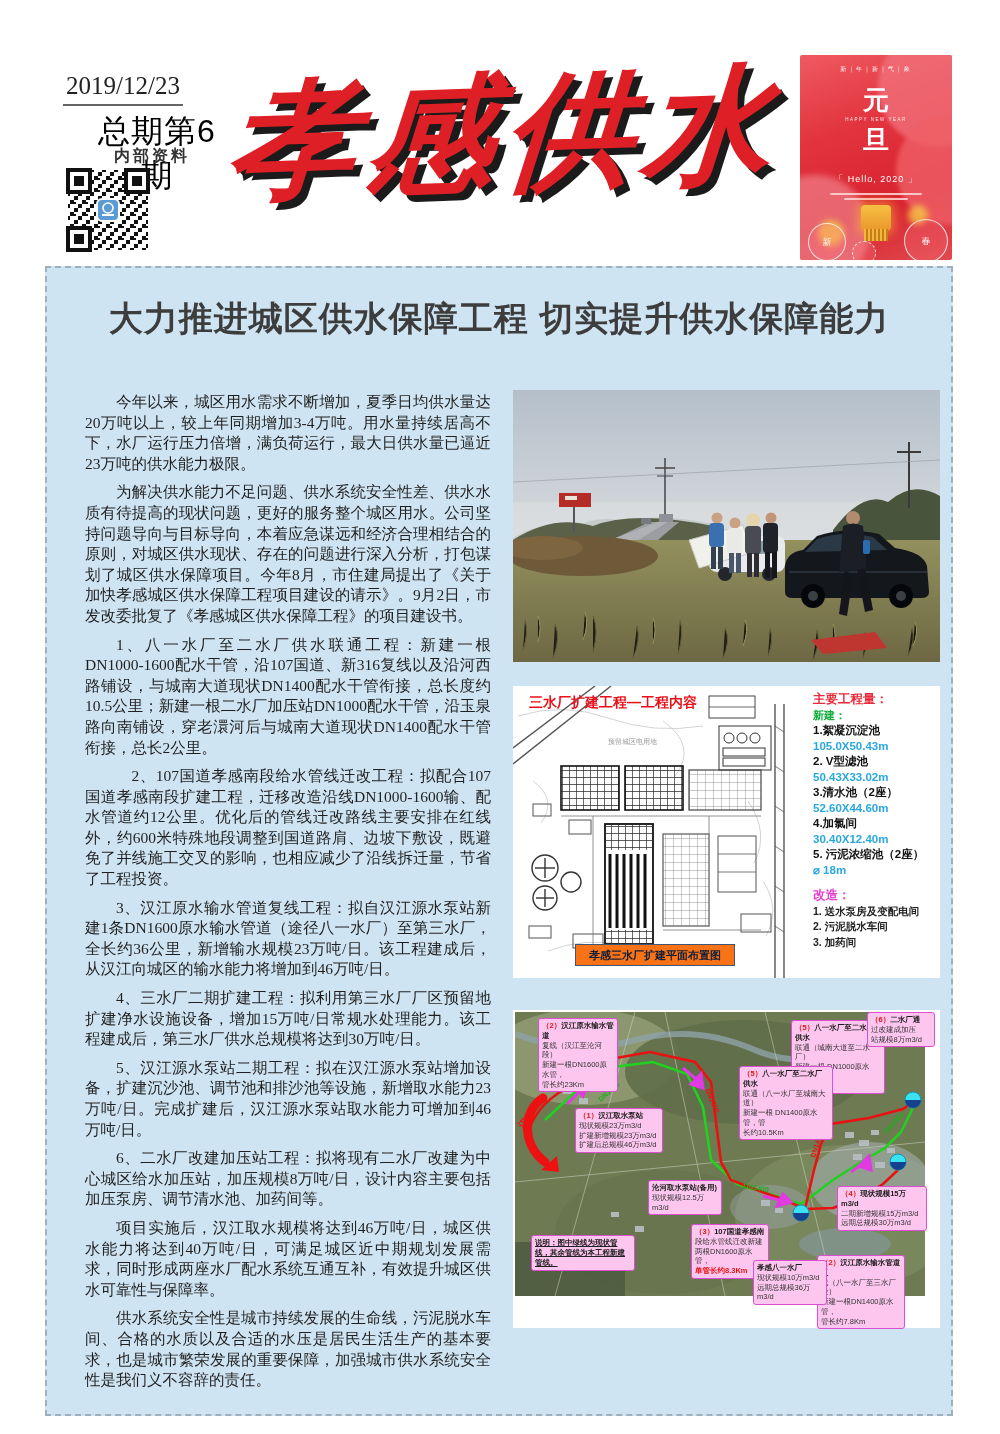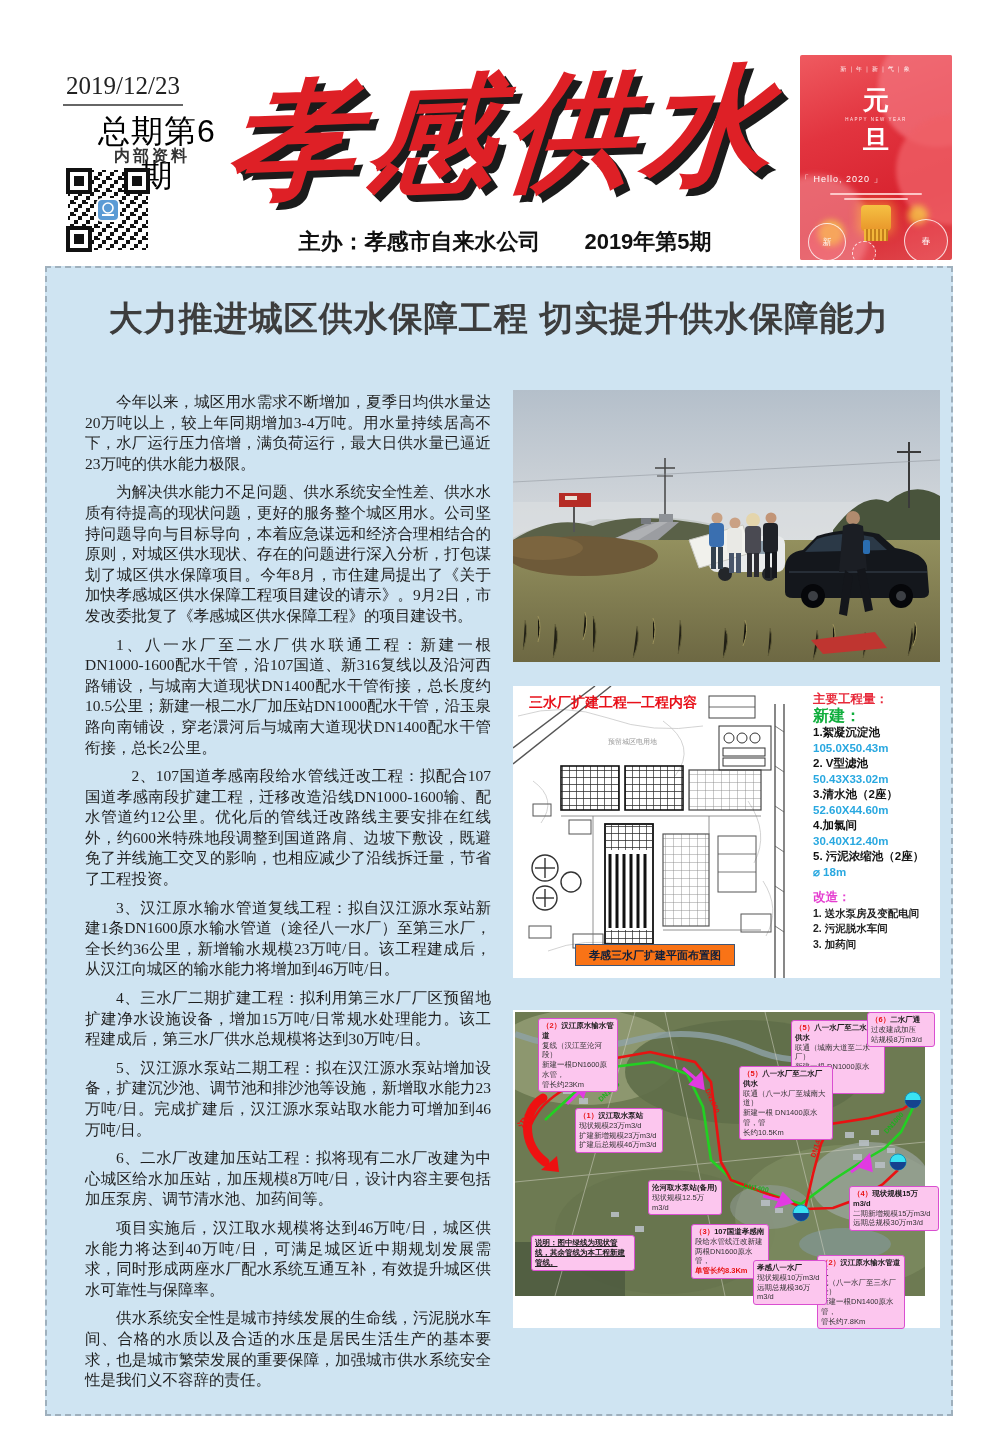--- a/index.html
+++ b/index.html
@@ -23,21 +23,21 @@
 
   
   .poster{left:800px;top:55px;width:152px;height:205px;overflow:hidden;border-radius:2px;
      background:linear-gradient(160deg,#ef5a60 0%,#e2343f 35%,#d8232f 70%,#e04a4e 100%);}
   .poster .blob{position:absolute;border-radius:50%;}
   .poster-top{position:absolute;left:0;top:10px;width:100%;text-align:center;color:#ffffff;
      font-size:6px;letter-spacing:2px;opacity:.95;}
   .poster-char{position:absolute;width:100%;text-align:center;color:#ffffff;font-weight:bold;
      font-size:26px;line-height:1;}
   .poster-eng{position:absolute;width:100%;text-align:center;color:#ffe9ea;font-size:4.5px;letter-spacing:1.5px;}
-  .poster-hello{position:absolute;width:100%;color:#ffffff;font-size:9px;letter-spacing:1px;}
+  .poster-hello{position:absolute;width:100%;text-align:center;color:#ffffff;font-size:9px;letter-spacing:1px;}
   .poster-line{position:absolute;left:50%;transform:translateX(-50%);height:2px;background:#ffd9d9;opacity:.85;border-radius:1px;}
   .lantern{position:absolute;left:61px;top:150px;width:30px;height:26px;background:
      linear-gradient(#f5c143,#e8962a);border-radius:4px;box-shadow:0 0 10px 4px rgba(255,190,60,.45);}
   .lantern:after{content:"";position:absolute;left:3px;top:24px;width:24px;height:12px;
      background:repeating-linear-gradient(90deg,#f3b63a 0 2px,#c47f1c 2px 4px);}
   .coin{position:absolute;border:1.5px solid rgba(255,255,255,.8);border-radius:50%;
      color:rgba(255,255,255,.95);display:flex;align-items:center;justify-content:center;
      font-size:9px;background:rgba(255,120,130,.25);}
 
   
@@ -50,21 +50,21 @@
      font-size:15.5px;line-height:20.6px;color:#1f1f1f;text-align:justify;}
   .para{text-indent:2em;margin:8px;}
   .para.ind3{text-indent:3em;}
 
   .imgbox{position:absolute;left:466px;width:427px;background:#fff;}
 
   
   .dg-title{position:absolute;left:16px;top:8px;font-size:14px;font-weight:bold;color:#e8111a;}
   .dg-panel{position:absolute;left:300px;top:6px;width:122px;font-size:11.5px;line-height:15.5px;}
   .dg-h{color:#e8293a;font-weight:bold;font-size:12.5px;}
-  .dg-new{color:#0fae3c;font-weight:bold;font-size:16px;}
+  .dg-new{color:#0fae3c;font-weight:bold;font-size:11px;}
   .dg-name{color:#111;font-weight:bold;display:block;}
   .dg-dim{color:#29a8e0;font-weight:bold;display:block;}
   .dg-reb{color:#e53fd0;font-weight:bold;font-size:12.5px;margin-top:10px;display:block;}
   .dg-rebitem{color:#222;font-weight:bold;display:block;font-size:10.5px;}
   .dg-caption{position:absolute;left:62px;top:258px;width:158px;height:20px;background:#f97316;
      border:1px solid #3e5678;color:#101f3a;font-weight:bold;font-size:11px;
      display:flex;align-items:center;justify-content:center;}
 
   
   .callout{position:absolute;background:#fcc6ee;border:1px solid #d94fd0;border-radius:3px;
@@ -109,23 +109,20 @@
     </g>
     <rect x="31" y="31" width="22" height="22" rx="5" fill="#5b9bd5" stroke="#fff" stroke-width="2"></rect>
     <circle cx="42" cy="40" r="5" fill="none" stroke="#fff" stroke-width="1.6"></circle>
     <rect x="36" y="46" width="12" height="2" fill="#fff"></rect>
   </svg>
 
   <div class="abs masthead">
     <div class="masthead-text">孝感供水</div>
   </div>
 
-  <div class="abs subtitle">
-    <span>主办：孝感市自来水公司</span><span class="gap"></span><span>2019年第5期</span>
-  </div>
 
   <div class="abs poster">
     <div class="blob" style="left:78px;top:-28px;width:120px;height:120px;background:#f2737c;opacity:.75;filter:blur(2px);"></div>
     <div class="blob" style="left:96px;top:60px;width:110px;height:110px;background:#ef5f66;opacity:.8;filter:blur(2px);"></div>
     <div class="blob" style="left:-40px;top:120px;width:110px;height:110px;background:#f59aa0;opacity:.55;filter:blur(3px);"></div>
     <div class="blob" style="left:18px;top:165px;width:26px;height:26px;background:#f7c948;opacity:.8;filter:blur(3px);"></div>
     <div class="blob" style="left:108px;top:150px;width:20px;height:20px;background:#f7c948;opacity:.8;filter:blur(3px);"></div>
     <div class="poster-top">新｜年｜新｜气｜象</div>
     <div class="poster-char" style="top:32px;">元</div>
     <div class="poster-eng" style="top:62px;">HAPPY NEW YEAR</div>
@@ -470,21 +467,21 @@
         <span class="cline">联通（八一水厂至城南大道）</span>
         <span class="cline">新建一根 DN1400原水管，管</span>
         <span class="cline">长约10.5Km</span>
       </div>
       <div class="callout" style="left:178px;top:214px;width:70px;">
         <span class="cnum">（3）</span><span class="cl0">107国道孝感南</span>
         <span class="cline">段给水管线迁改新建</span>
         <span class="cline">两根DN1600原水管，</span>
         <span class="cred">单管长约8.3Km</span>
       </div>
-      <div class="callout" style="left:336px;top:176px;width:82px;">
+      <div class="callout" style="left:324px;top:176px;width:82px;">
         <span class="cnum">（4）</span><span class="cl0">现状规模15万m3/d</span>
         <span class="cline">二期新增规模15万m3/d</span>
         <span class="cline">远期总规模30万m3/d</span>
       </div>
       <div class="callout" style="left:304px;top:221px;width:80px;margin-top:24px;">
         <span class="cnum">（2）</span><span class="cl0">汉江原水输水管道复</span>
         <span class="cline">线（八一水厂至三水厂段）</span>
         <span class="cline">新建一根DN1400原水管，</span>
         <span class="cline">管长约7.8Km</span>
       </div>

